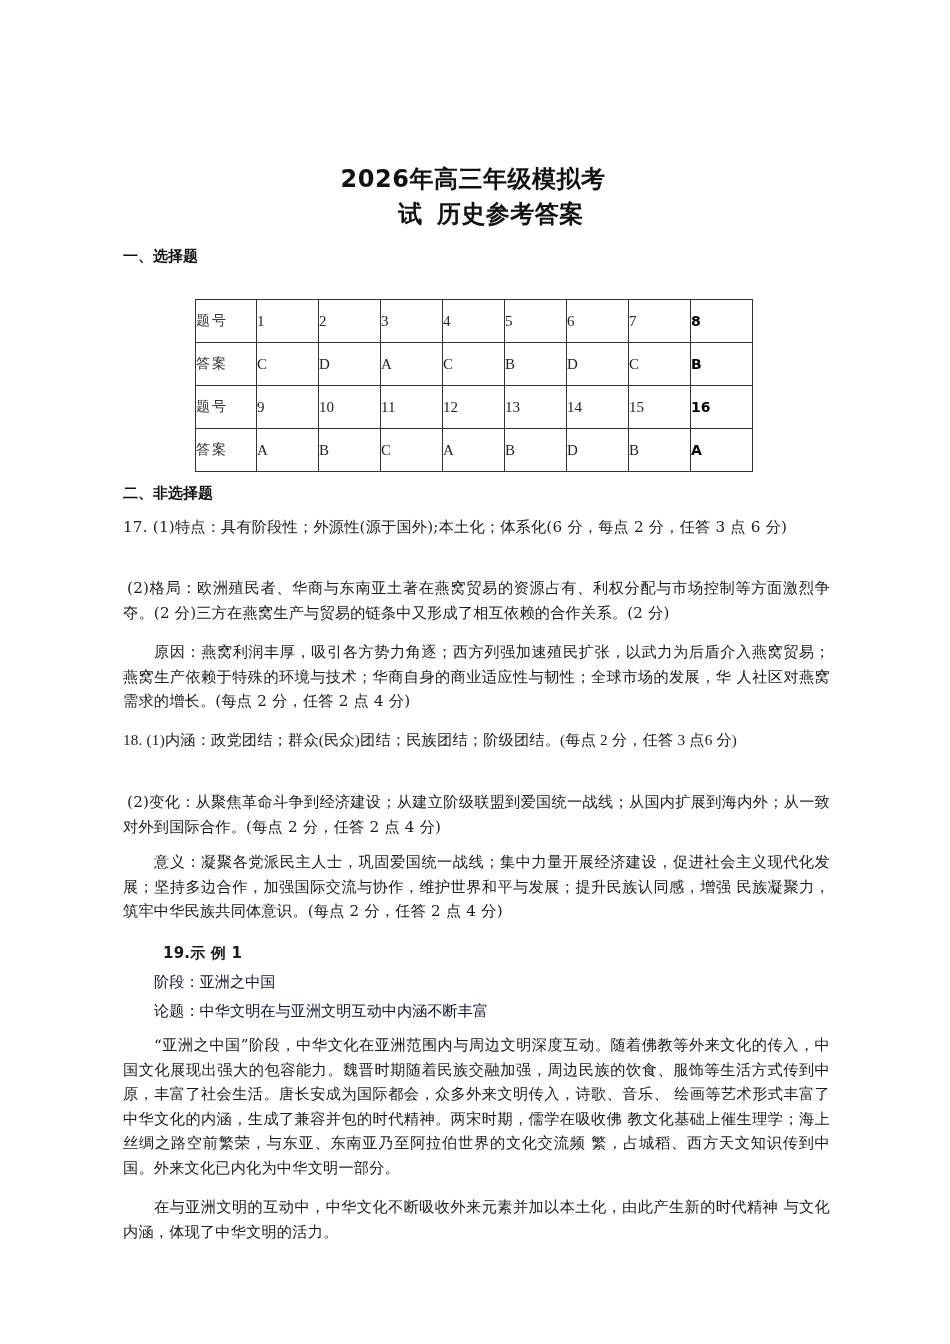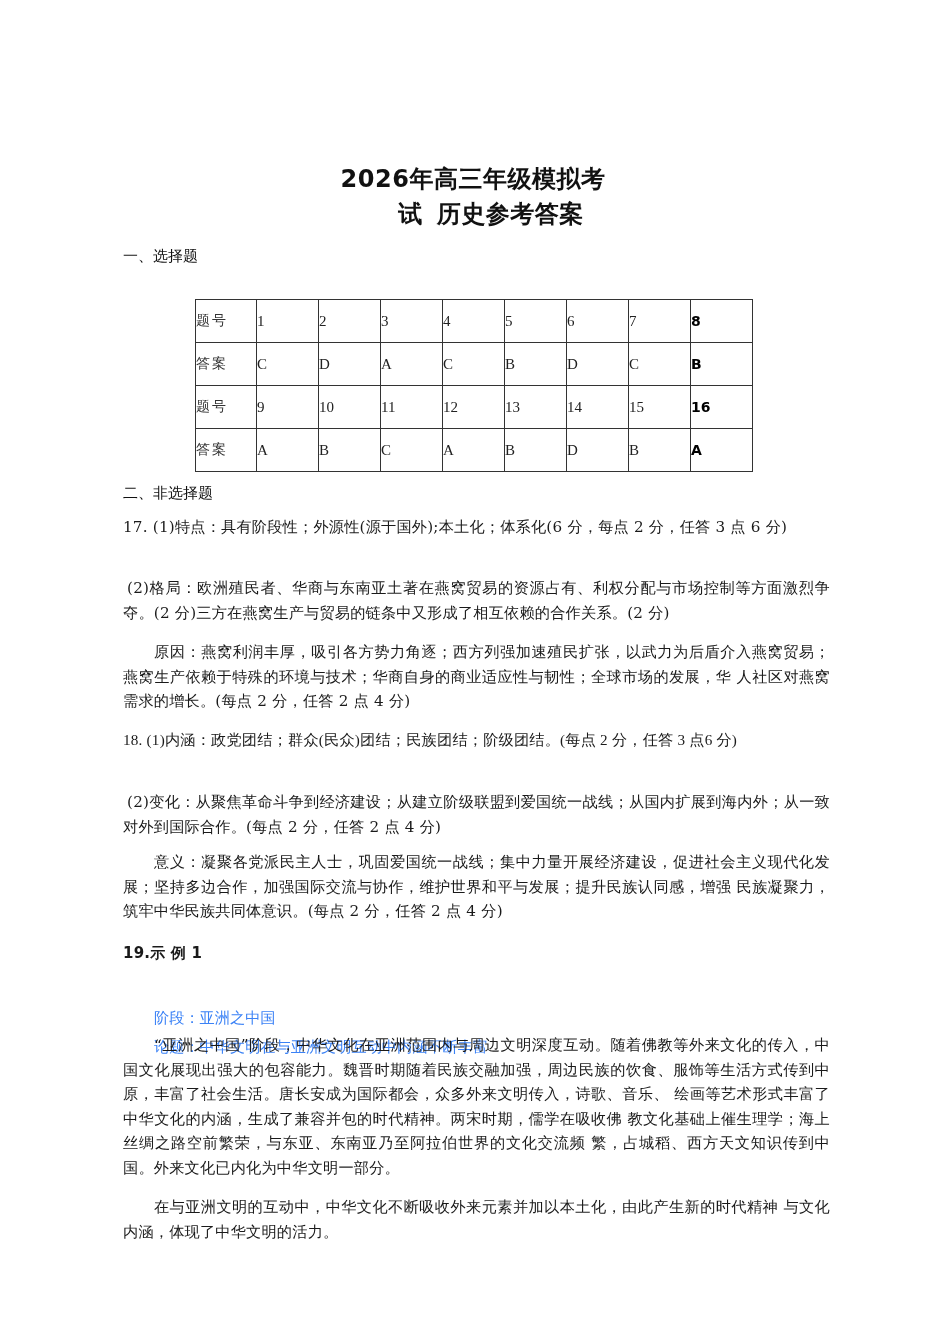--- a/index.html
+++ b/index.html
@@ -31,21 +31,21 @@
       color: #111;
     }
     .title.l1 { top: 163px; left: -2px; }
     .title.l2 { top: 198px; left: 16px; }
     .title .t2-a { margin-right: 14px; }
 
     .section-head {
       position: absolute;
       left: 123px;
       font-family: "DejaVu Sans", "Liberation Sans", sans-serif;
-      font-weight: normal;
+      font-weight: bold;
       font-size: 15px;
       color: #111;
     }
 
     table.answers {
       position: absolute;
       left: 195px;
       top: 299px;
       border-collapse: collapse;
       font-size: 14px;
@@ -88,22 +88,21 @@
     .indent { text-indent: 31px; }
     .q-bold {
       font-family: "DejaVu Sans", "Liberation Sans", sans-serif;
       font-weight: bold;
     }
     .sub {
       position: absolute;
       left: 154px;
       font-size: 15.2px;
       line-height: 24px;
-      color: #3b82f6;
-      margin-top: 36px;
+      color: #0f172a;
     }
   </style>
 </head>
 <body>
 
 <div class="page">
 
   <div class="title l1">2026年高三年级模拟考</div>
   <div class="title l2">
     <span class="t2-a">试</span><span>历史参考答案</span>
@@ -163,19 +162,19 @@
   <div class="section-head" style="top:484px;">二、非选择题</div>
 
   <div class="para" style="top:515px;">17. (1)特点：具有阶段性；外源性(源于国外);本土化；体系化(6 分，每点 2 分，任答 3 点 6 分)</div>
   <div class="para" style="top:576px; text-indent:4px;">(2)格局：欧洲殖民者、华商与东南亚土著在燕窝贸易的资源占有、利权分配与市场控制等方面激烈争夺。(2 分)三方在燕窝生产与贸易的链条中又形成了相互依赖的合作关系。(2 分)</div>
   <div class="para indent" style="top:640px;">原因：燕窝利润丰厚，吸引各方势力角逐；西方列强加速殖民扩张，以武力为后盾介入燕窝贸易；燕窝生产依赖于特殊的环境与技术；华商自身的商业适应性与韧性；全球市场的发展，华 人社区对燕窝需求的增长。(每点 2 分，任答 2 点 4 分)</div>
 
   <div class="para" style="top:728px;font-family:Liberation Serif, serif;">18. (1)内涵：政党团结；群众(民众)团结；民族团结；阶级团结。(每点 2 分，任答 3 点6 分)</div>
   <div class="para" style="top:790px; text-indent:4px;">(2)变化：从聚焦革命斗争到经济建设；从建立阶级联盟到爱国统一战线；从国内扩展到海内外；从一致对外到国际合作。(每点 2 分，任答 2 点 4 分)</div>
   <div class="para indent" style="top:850px;">意义：凝聚各党派民主人士，巩固爱国统一战线；集中力量开展经济建设，促进社会主义现代化发展；坚持多边合作，加强国际交流与协作，维护世界和平与发展；提升民族认同感，增强 民族凝聚力，筑牢中华民族共同体意识。(每点 2 分，任答 2 点 4 分)</div>
 
-  <div class="para q-bold" style="top:941px; font-size:15px;">19.示 例 1</div>
+  <div class="para q-bold" style="top:941px; font-size:15px;margin-left:40px;">19.示 例 1</div>
   <div class="sub" style="top:970px;">阶段：亚洲之中国</div>
   <div class="sub" style="top:999px;">论题：中华文明在与亚洲文明互动中内涵不断丰富</div>
   <div class="para indent" style="top:1195px;">在与亚洲文明的互动中，中华文化不断吸收外来元素并加以本土化，由此产生新的时代精神 与文化内涵，体现了中华文明的活力。</div>
   <div class="para indent" style="top:1033px;">“亚洲之中国”阶段，中华文化在亚洲范围内与周边文明深度互动。随着佛教等外来文化的传入，中国文化展现出强大的包容能力。魏晋时期随着民族交融加强，周边民族的饮食、服饰等生活方式传到中原，丰富了社会生活。唐长安成为国际都会，众多外来文明传入，诗歌、音乐、 绘画等艺术形式丰富了中华文化的内涵，生成了兼容并包的时代精神。两宋时期，儒学在吸收佛 教文化基础上催生理学；海上丝绸之路空前繁荣，与东亚、东南亚乃至阿拉伯世界的文化交流频 繁，占城稻、西方天文知识传到中国。外来文化已内化为中华文明一部分。</div>
 
 </div>
 
 </body></html>

